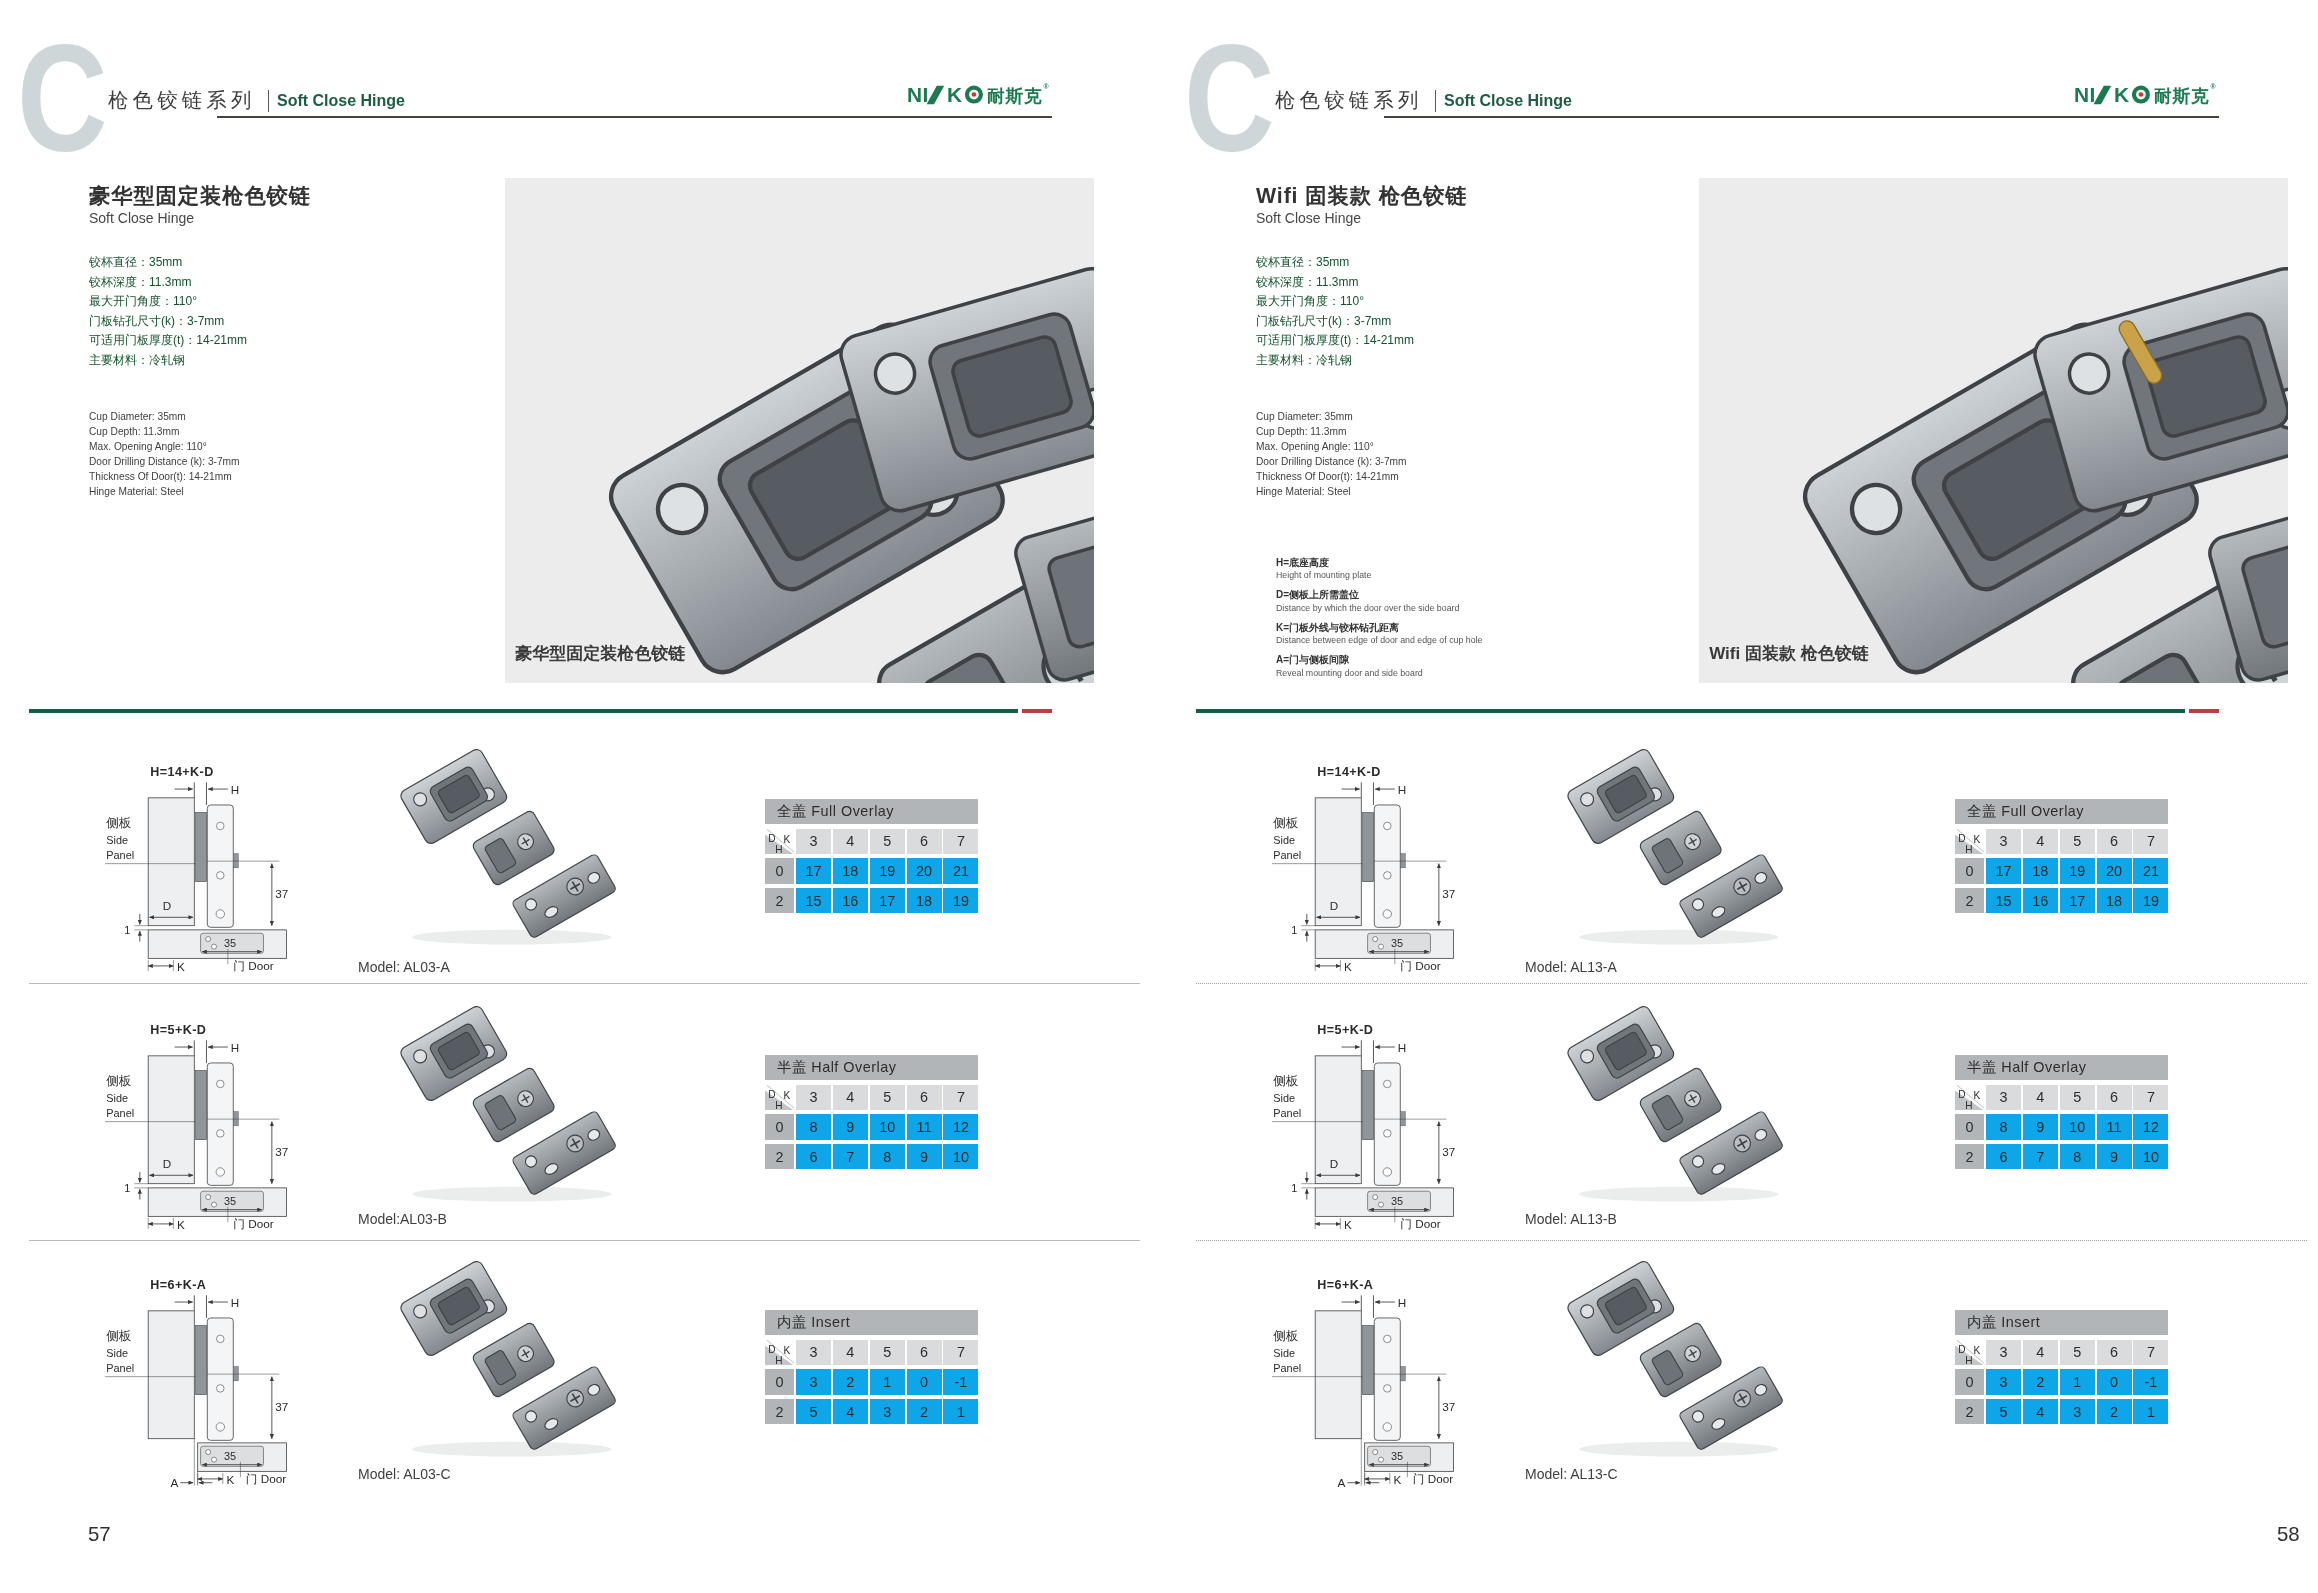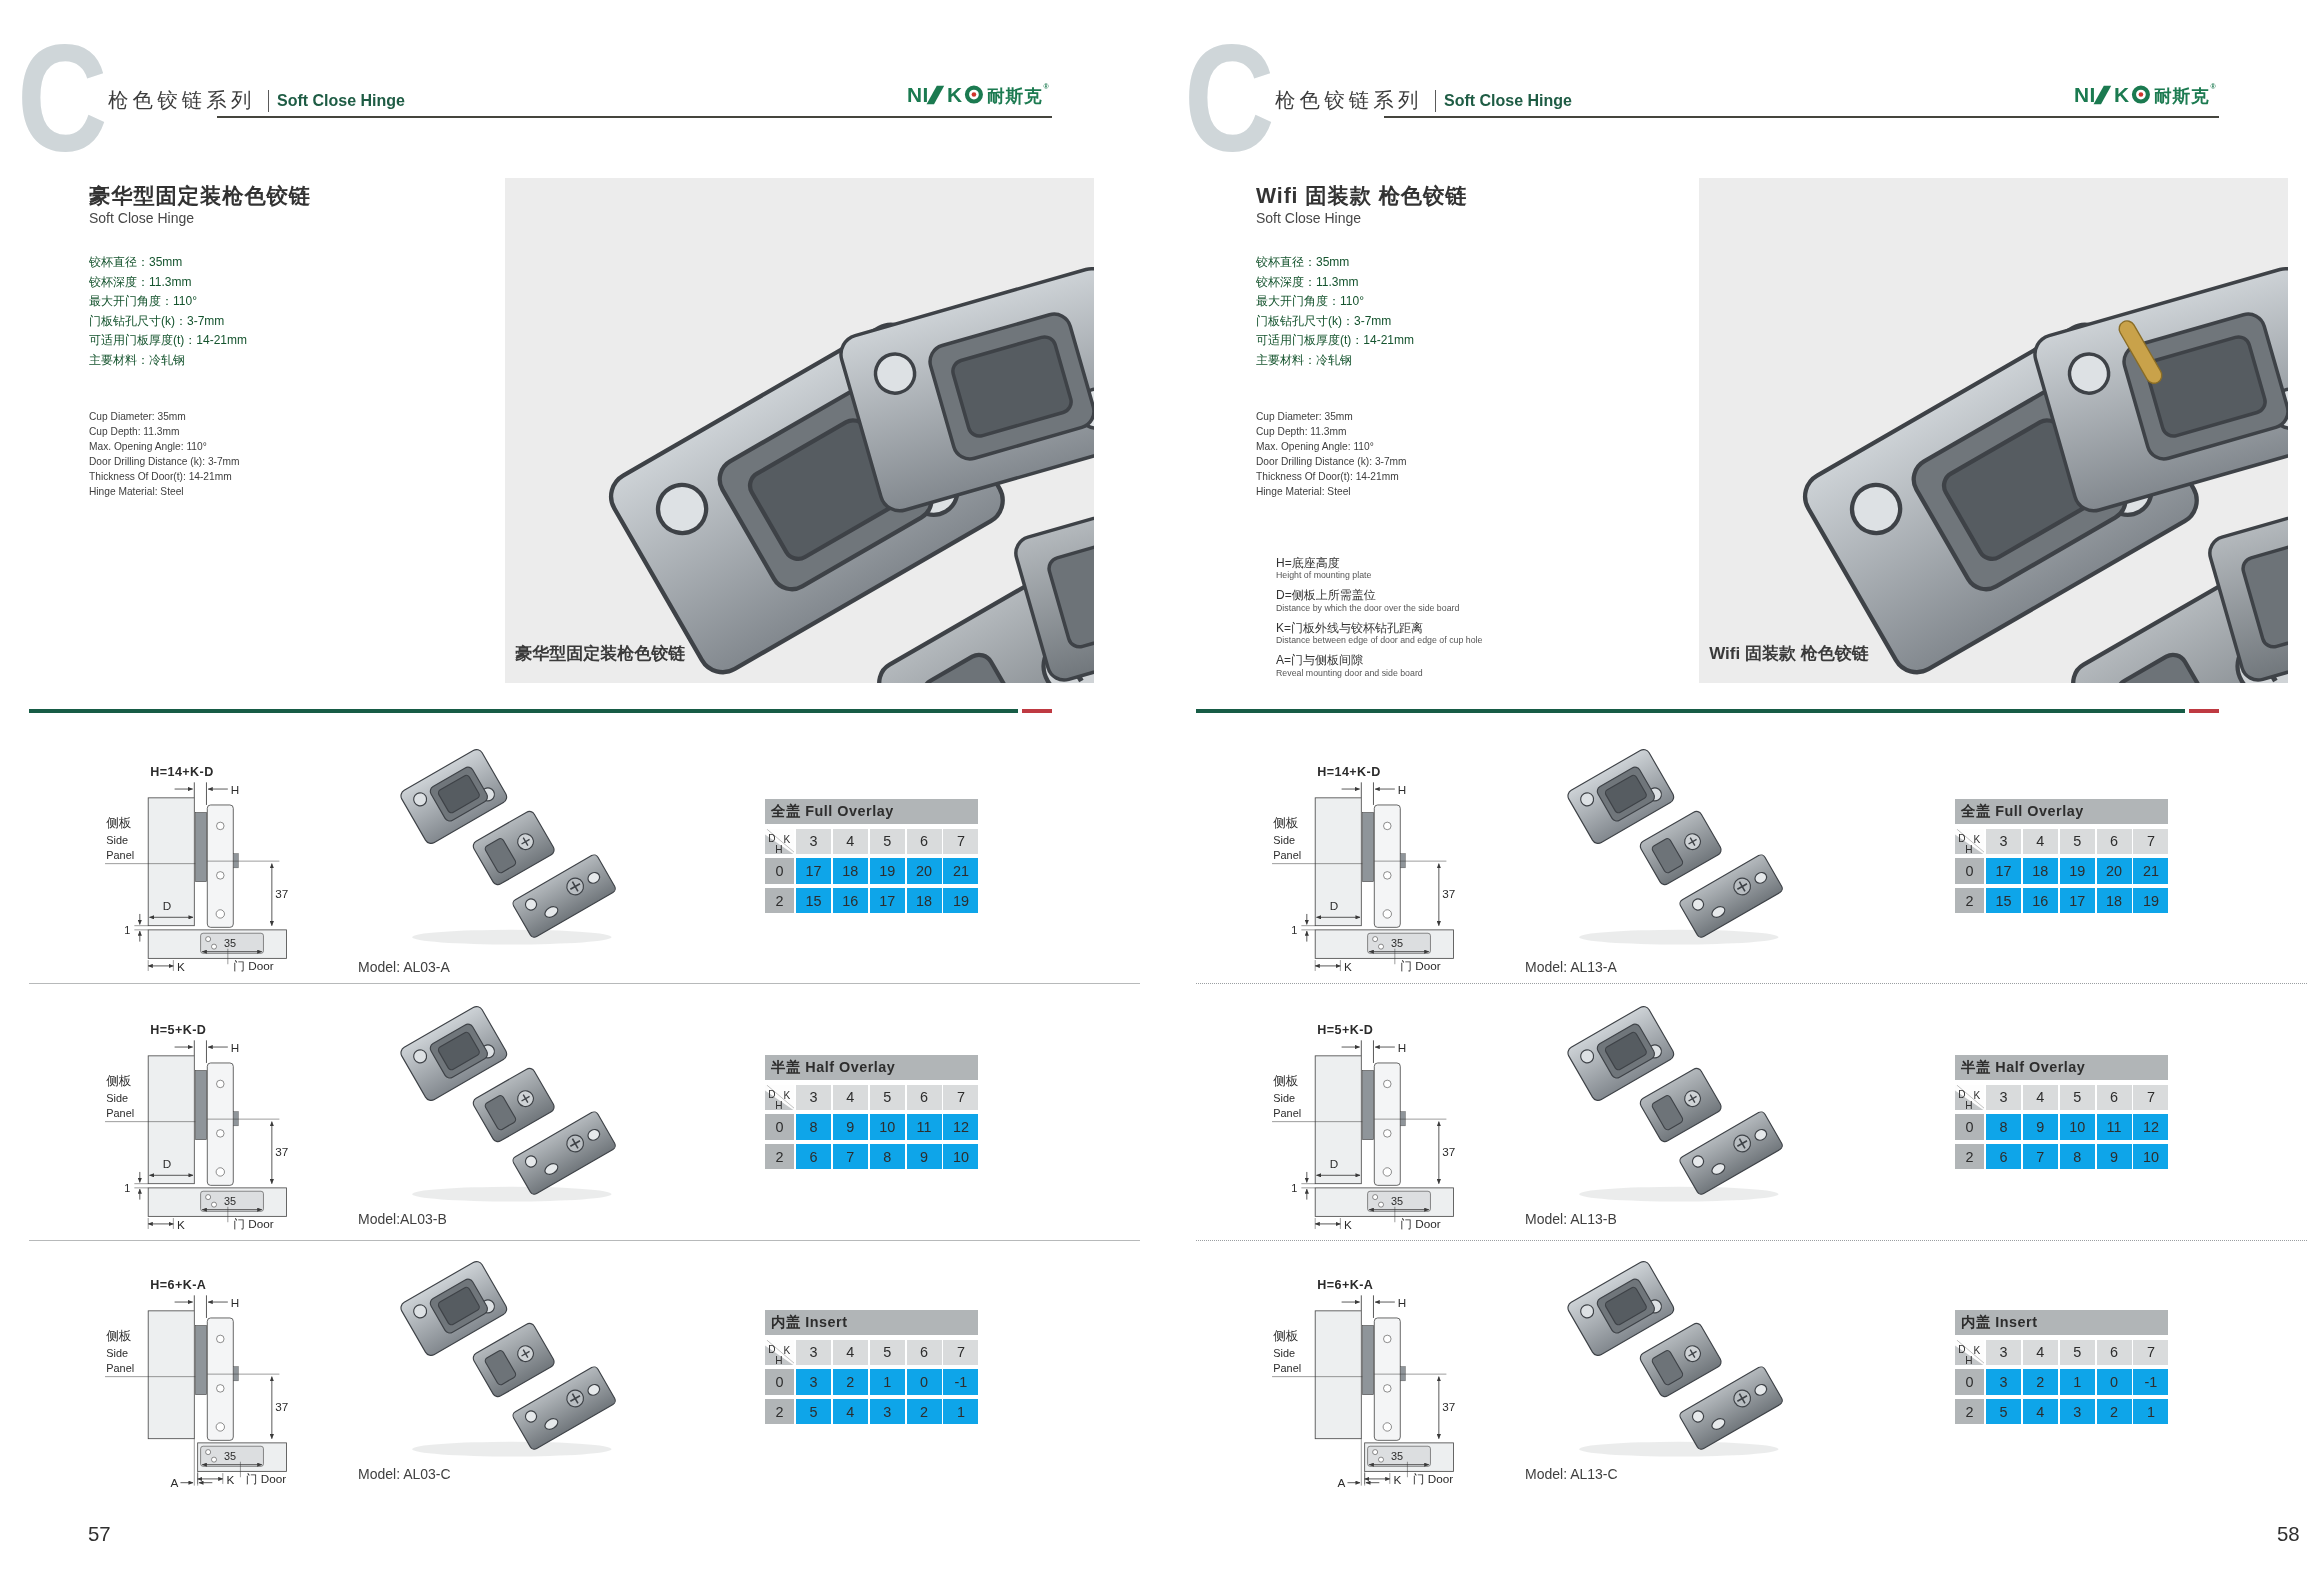--- a/index.html
+++ b/index.html
@@ -19,21 +19,21 @@
   .logo{left:907px;top:82px;width:145px;height:26px}
   .logo text{font-family:"Liberation Sans",sans-serif;fill:#1b7a50;font-weight:800}
   .header-rule{left:217px;top:116px;width:835px;height:1.9px;background:#45453e}
 
   
   .prod-title{left:89px;top:181px;font-size:21.3px;font-weight:700;letter-spacing:0.9px;color:#333;white-space:nowrap}
   .prod-sub{left:89px;top:210px;font-size:14px;color:#474747}
   .specs{left:89px;top:253px;font-size:12px;line-height:19.5px;color:#14532d}
   .specs-en{left:89px;top:409px;font-size:10.2px;line-height:15px;color:#3e3e3e}
   .defs{left:109px;top:556px}
-  .def-zh{font-size:12px;font-weight:400;color:#333;line-height:14.4px}
+  .def-zh{font-size:10px;font-weight:700;color:#333;line-height:14.4px}
   .def-en{font-size:8.8px;color:#555;line-height:11px;margin-bottom:7px}
 
   
   .image-box{top:178px;width:589px;height:505px;background:#ececec}
   #pageL .image-box{left:505px}
   #pageR .image-box{left:532px}
   .image-caption{position:absolute;left:10.2px;top:464px;font-size:17px;font-weight:600;color:#3a3a3a;white-space:nowrap}
 
   
   .gd-green{left:29px;top:709px;width:989px;height:4.2px;background:#175c46}
@@ -54,22 +54,22 @@
   .tech .only-a{display:none}
   .tech.variant-a .only-a{display:block}
   .tech.variant-a .only-d{display:none}
   .tech.variant-a .kg{transform:translate(118px,0)}
   .tech.variant-a .door-lb{transform:translate(30px,0)}
 
   .row-photo{left:389px;width:241px;height:218px}
 
   .spec-table{left:765px;width:213px}
   #pageR .spec-table{left:788px}
-  .tbl-title{height:25px;background:#b1b5b7;color:#2d2d2d;font-size:14.4px;font-weight:700;
-             line-height:25px;padding-left:6px;letter-spacing:0.5px}
+  .tbl-title{height:25px;background:#b1b5b7;color:#2d2d2d;font-size:14.4px;font-weight:400;
+             line-height:25px;padding-left:12px;letter-spacing:0.5px}
   .tbl-grid{margin-top:4.6px;display:grid;grid-template-columns:29px repeat(5,35px);
             grid-auto-rows:25.5px;gap:4.2px 1.9px}
   .hcell{background:#d9dbdc}
   .rcell{background:#b1b5b7}
   .dcell{background:#0ea5e9}
   .hcell,.rcell,.dcell{display:flex;align-items:center;justify-content:center;font-size:14.4px;color:#2d2d2d}
   .corner{width:29px;height:25.5px}
   .corner text{font-size:22px;fill:#2f2f2f;font-family:"Liberation Sans",sans-serif}
 
   .model{left:358px;font-size:14px;color:#3f3f3f;white-space:nowrap}

